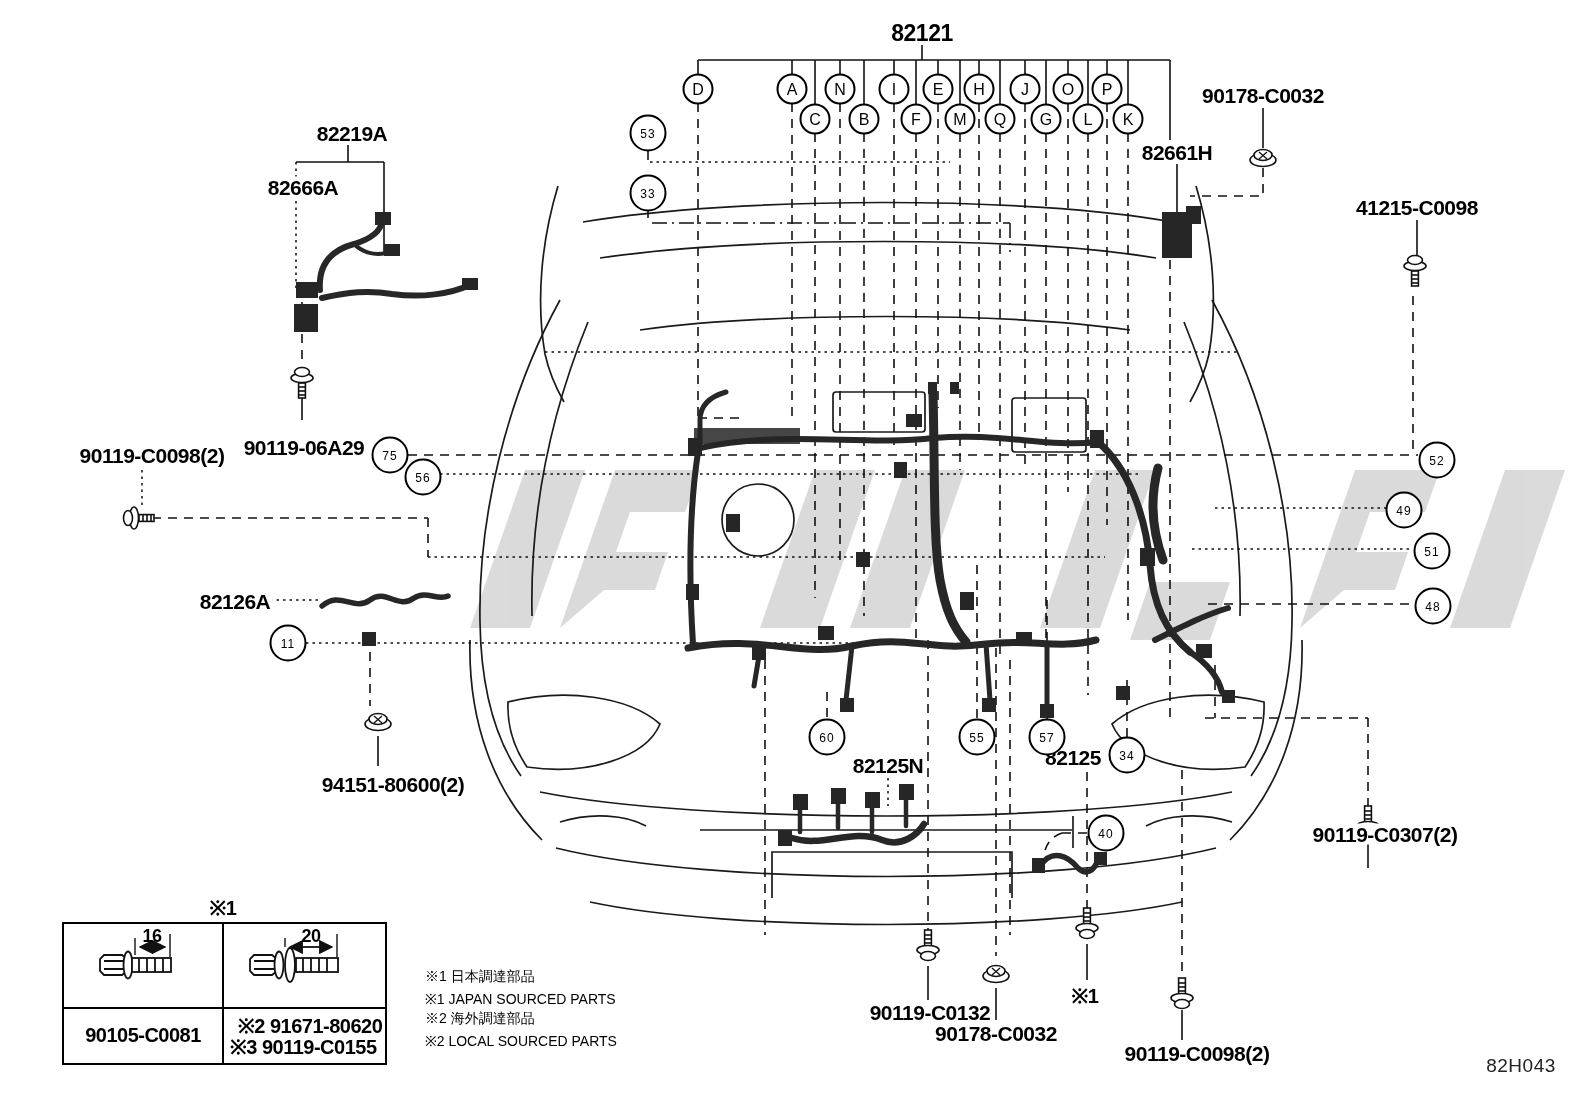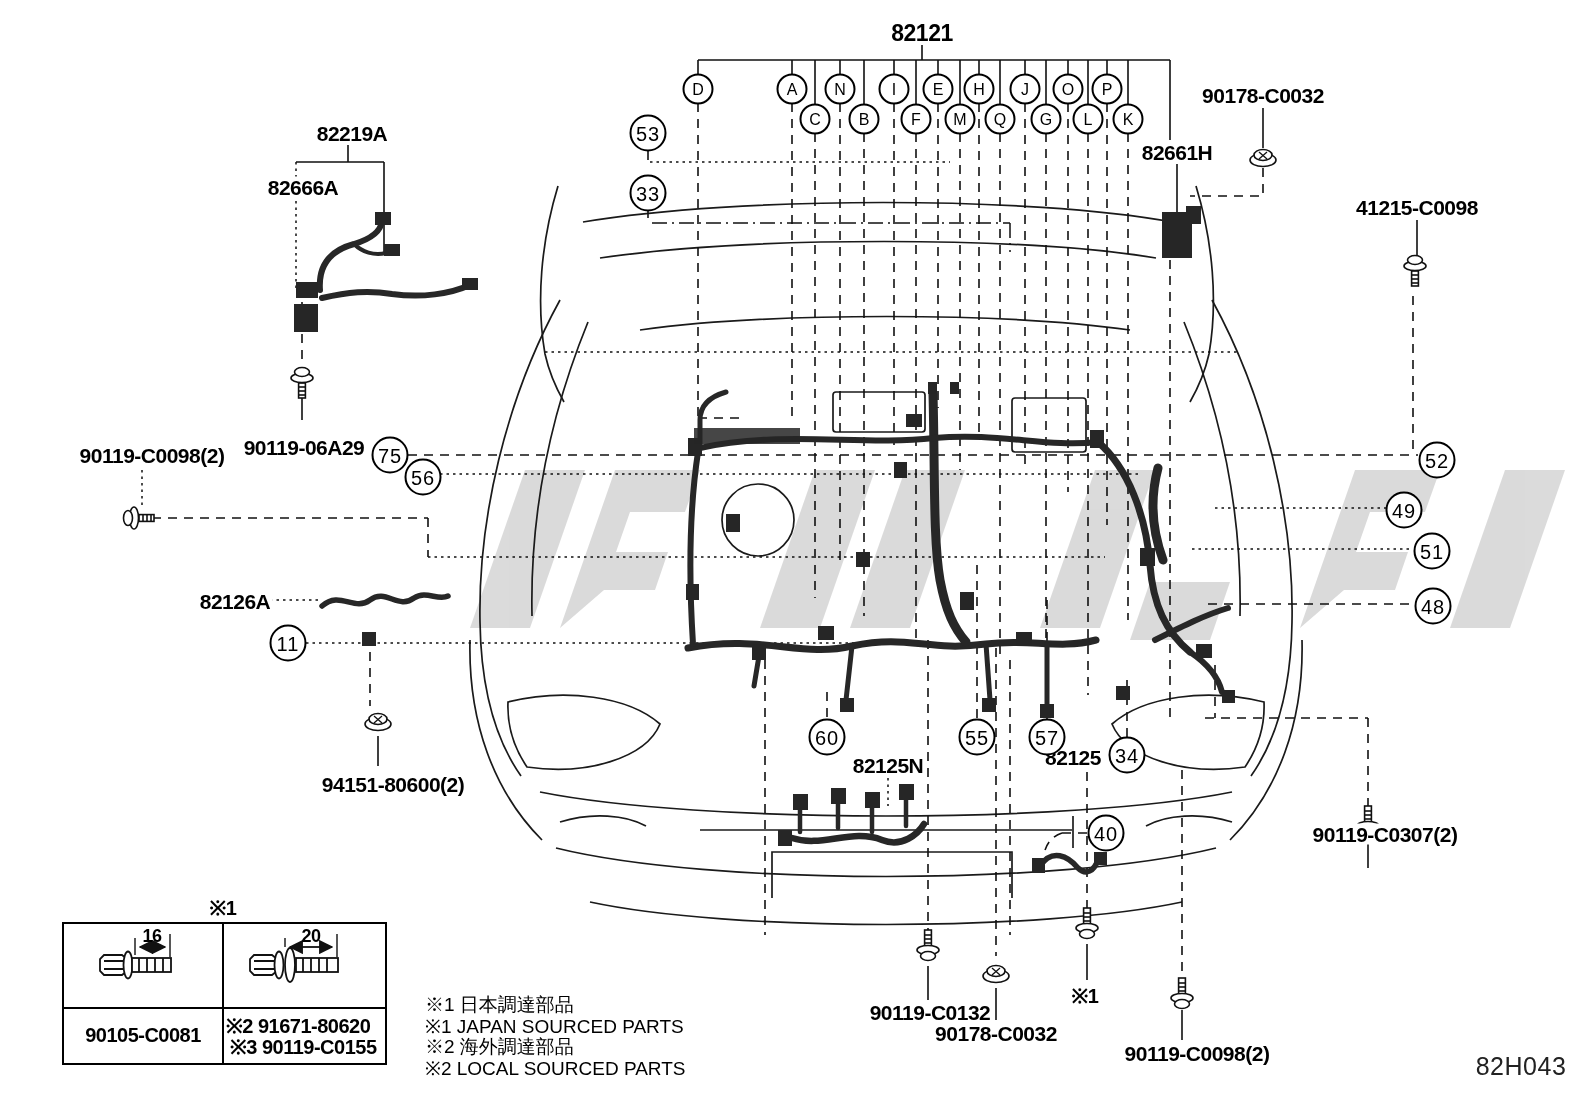--- a/index.html
+++ b/index.html
@@ -7,23 +7,23 @@
          font-family:"Liberation Sans",sans-serif;color:#000;}
   svg.art{position:absolute;left:0;top:0;}
   .lbl{position:absolute;transform:translate(-50%,-50%);white-space:nowrap;
        font-weight:bold;font-size:21px;letter-spacing:-0.5px;background:#fff;padding:0 2px;line-height:1;text-align:right;}
   .lbl.t20{font-size:20px;}
   .lbl.t18{font-size:18px;}
   .lbl.leftan{transform:translate(0,-50%);}
   .cl{position:absolute;width:27px;height:27px;border:2px solid #000;border-radius:50%;
       background:#fff;display:flex;align-items:center;justify-content:center;
       font-size:16px;font-weight:500;transform:translate(-50%,-50%);line-height:1;}
-  .cn{width:33px;height:33px;font-size:20px;letter-spacing:1px;}
-  .legend-line{position:absolute;transform:translate(0,-50%);font-size:19px;white-space:nowrap;margin-top:28px;}
-  .code{position:absolute;transform:translate(-50%,-50%);font-size:25px;color:#222;letter-spacing:0.5px;}
+  .cn{width:33px;height:33px;font-size:12px;letter-spacing:1px;}
+  .legend-line{position:absolute;transform:translate(0,-50%);font-size:14px;white-space:nowrap;}
+  .code{position:absolute;transform:translate(-50%,-50%);font-size:19px;color:#222;letter-spacing:0.5px;}
   .tbl{position:absolute;left:62px;top:922px;width:321px;height:139px;border:2px solid #000;}
   .tbl .vd{position:absolute;left:158px;top:0;bottom:0;width:0;border-left:2px solid #000;}
   .tbl .hd{position:absolute;left:0;right:0;top:83px;height:0;border-top:2px solid #000;}
 </style>
 </head>
 <body>
 
 <div class="stage">
 
 <svg class="art" width="1592" height="1099" viewBox="0 0 1592 1099">
@@ -279,21 +279,21 @@
 <div class="cl cn" style="left:1433px;top:606px">48</div>
 
 <div class="lbl t20" style="left:223px;top:908px;background:transparent">※1</div>
 <div class="tbl">
   <div class="vd"></div>
   <div class="hd"></div>
 </div>
 <div class="lbl t18" style="left:152px;top:936px;background:transparent">16</div>
 <div class="lbl t18" style="left:311px;top:936px;background:transparent">20</div>
 <div class="lbl t20" style="left:143px;top:1035px;background:transparent">90105-C0081</div>
-<div class="lbl t20 leftan" style="left:224px;top:1026px;background:transparent">※2 91671-80620</div>
+<div class="lbl t20 leftan" style="left:236px;top:1026px;background:transparent">※2 91671-80620</div>
 <div class="lbl t20 leftan" style="left:228px;top:1047px;background:transparent">※3 90119-C0155</div>
 
 <div class="legend-line" style="left:425px;top:977px">※1 日本調達部品</div>
 <div class="legend-line" style="left:425px;top:998px">※1 JAPAN SOURCED PARTS</div>
 <div class="legend-line" style="left:425px;top:1019px">※2 海外調達部品</div>
 <div class="legend-line" style="left:425px;top:1040px">※2 LOCAL SOURCED PARTS</div>
 
 </div>
 
 </body></html>

